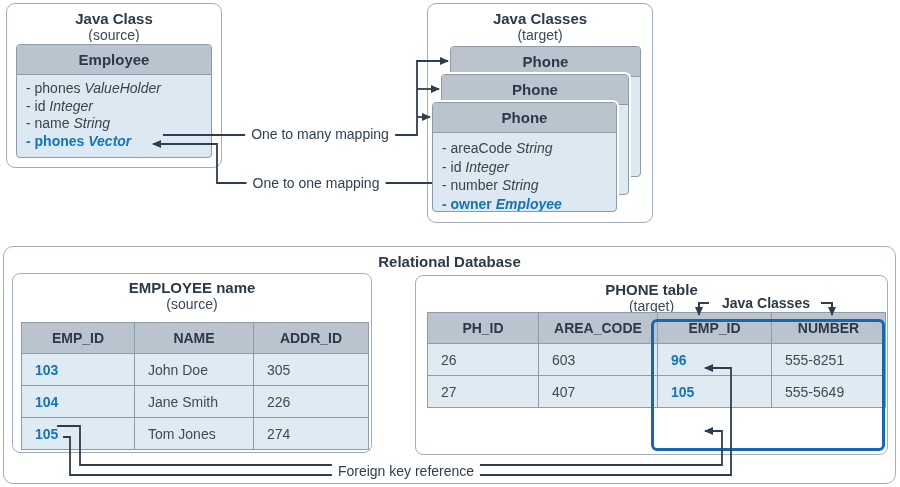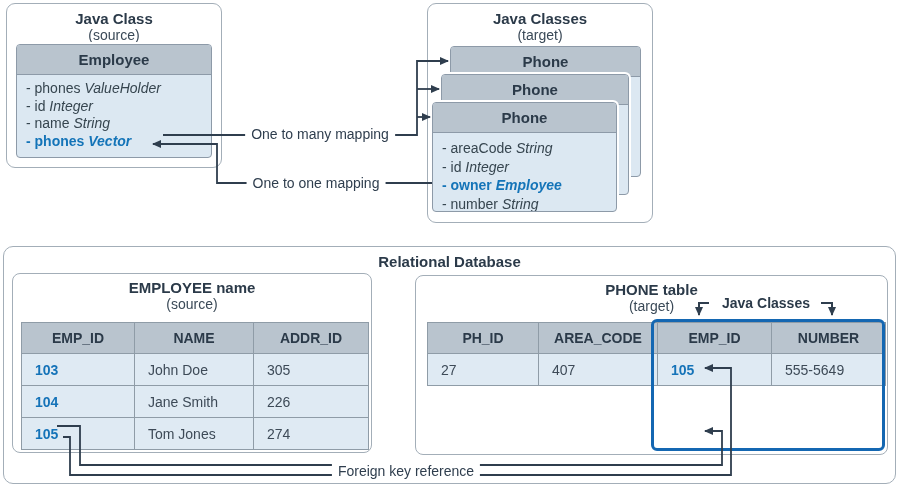--- a/index.html
+++ b/index.html
@@ -56,22 +56,22 @@
   <div class="class-header">Phone</div>
 </div>
 <div class="class-box" style="left:441px;top:74px;width:188px;height:121px;z-index:2;">
   <div class="class-header">Phone</div>
 </div>
 <div class="class-box" style="left:432px;top:102px;width:185px;height:110px;z-index:3;">
   <div class="class-header">Phone</div>
   <div class="class-body phone">
     <div class="attr"><span>- areaCode</span> <span class="type">String</span></div>
     <div class="attr"><span>- id</span> <span class="type">Integer</span></div>
+    <div class="attr"><span>- number</span> <span class="type">String</span></div>
     <div class="attr hl"><span>- owner</span> <span class="type">Employee</span></div>
-    <div class="attr"><span>- number</span> <span class="type">String</span></div>
   </div>
 </div>
 
 <div class="group-box" style="left:3px;top:246px;width:893px;height:238px;border-radius:10px;">
   <div class="group-title">Relational Database</div>
 </div>
 
 <div class="table-card" style="left:12px;top:273px;width:360px;height:180px;">
   <div class="card-title">EMPLOYEE name</div>
   <div class="card-sub">(source)</div>
@@ -98,27 +98,33 @@
     <td>Tom Jones</td>
     <td>274</td>
   </tr>
 </tbody>
   </table>
 
 <div class="table-card" style="left:415px;top:275px;width:473px;height:180px;">
   <div class="card-title">PHONE table</div>
   <div class="card-sub">(target)</div>
 </div>
-<table class="db" style="left:427px;top:322px;border-radius:24px;">
+<table class="db" style="left:427px;top:312px;border-radius:24px;">
   <tbody>
       <tr>
     <th style="width:110px;">PH_ID</th>
     <th style="width:118px;">AREA_CODE</th>
     <th style="width:113px;">EMP_ID</th>
     <th style="width:113px;margin-top:19px;">NUMBER</th>
+  </tr>
+  <tr>
+    <td>26</td>
+    <td>603</td>
+    <td class="key">96</td>
+    <td>555-8251</td>
   </tr>
   <tr>
     <td>27</td>
     <td>407</td>
     <td class="key">105</td>
     <td>555-5649</td>
   </tr>
 </tbody>
   </table>
 

